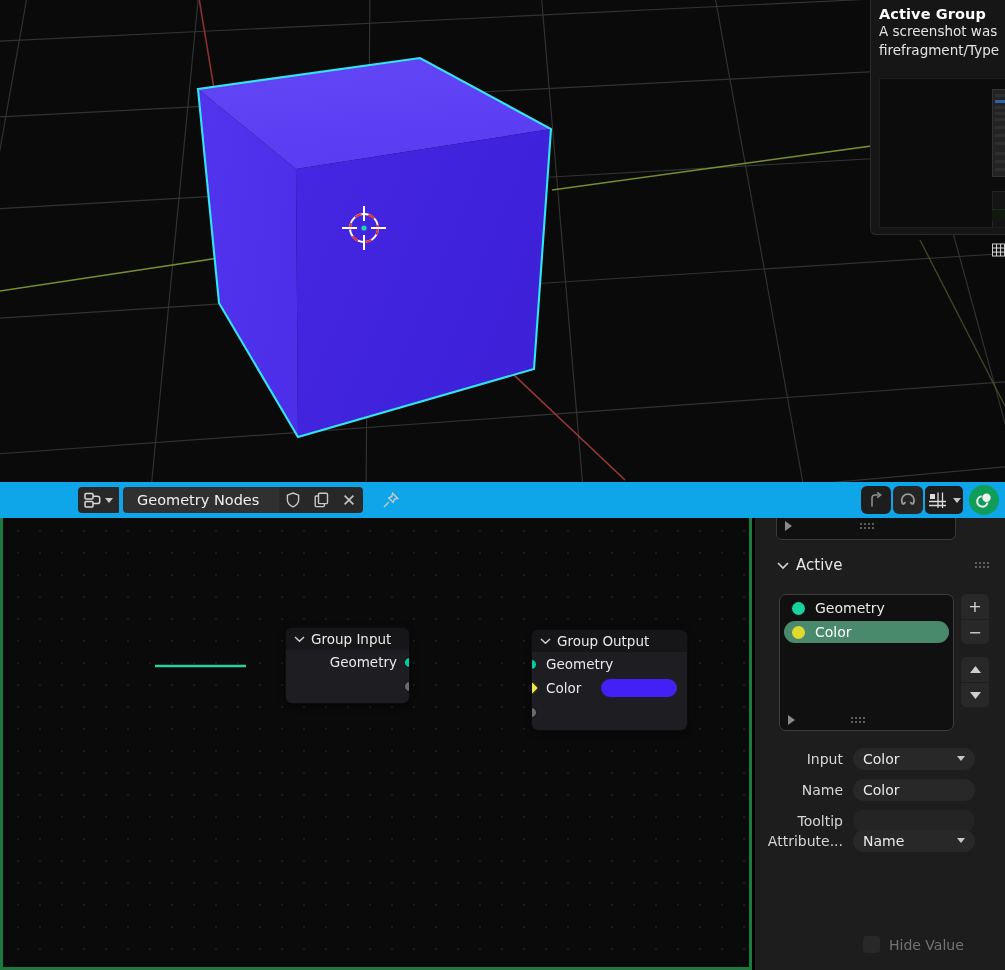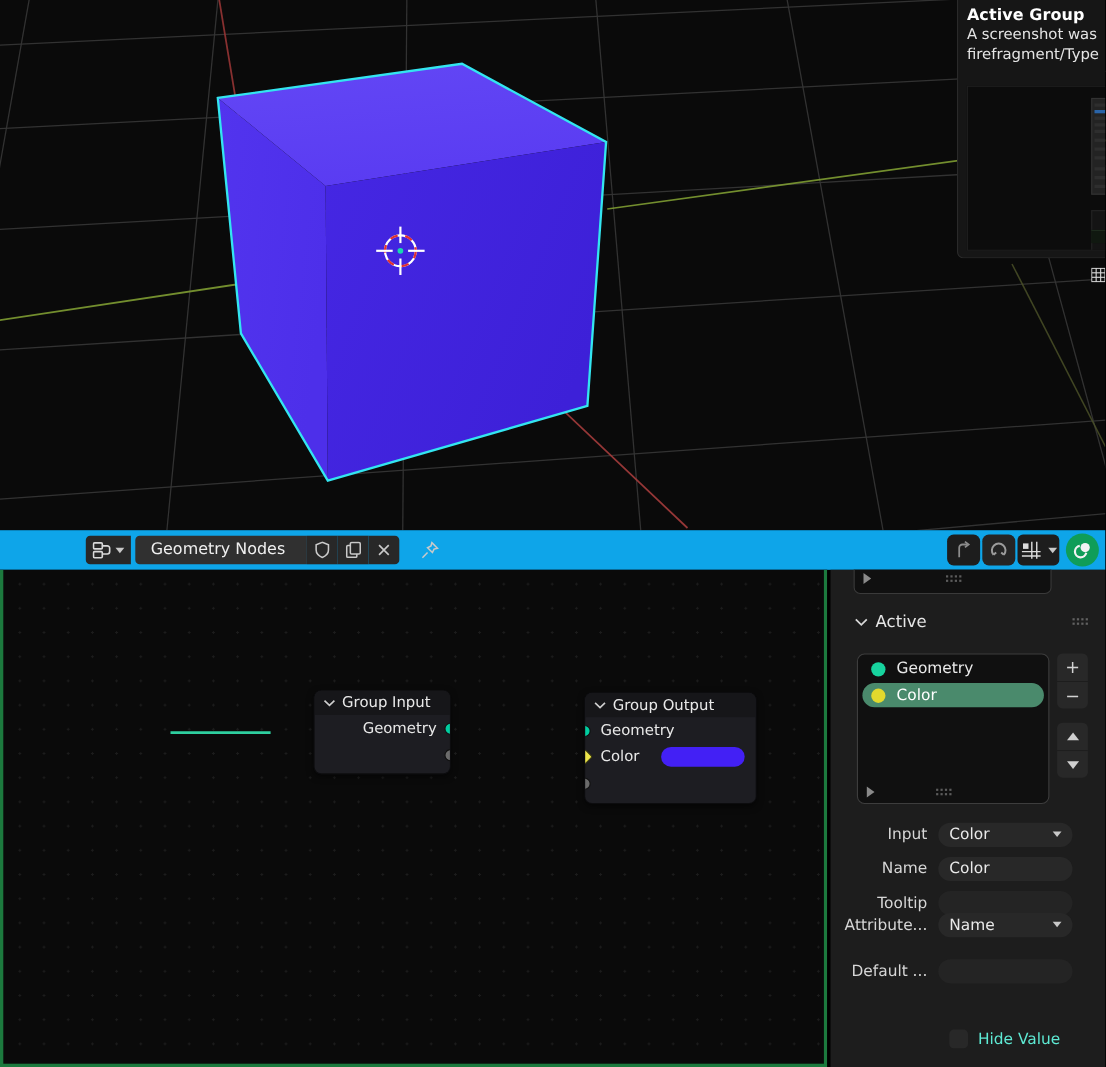--- a/index.html
+++ b/index.html
@@ -148,21 +148,21 @@
           border-top:5px solid #c8c8c8; }
   .swatch-split { width:122px; height:22px; border-radius:11px; overflow:hidden; display:flex; }
   .swatch-solid { width:50%; height:100%; }
   .swatch-alpha { width:50%; height:100%;
     background-image:
       linear-gradient(45deg,#6e6e6e 25%, transparent 25%, transparent 75%, #6e6e6e 75%),
       linear-gradient(45deg,#6e6e6e 25%, #a9a9a9 25%, #a9a9a9 75%, #6e6e6e 75%);
     background-size:12px 12px; background-position:0 0, 6px 6px; }
   .cbrow { position:absolute; left:0; width:250px; height:25px; display:flex; align-items:center; }
   .cbox { width:17px; height:17px; background:#282828; border-radius:4px; margin-left:108px; cursor:pointer;}
-  .cblabel { color:#5eead4; font-size:14px; margin-left:9px; }
+  .cblabel { color:#737373; font-size:14px; margin-left:9px; }
 </style>
 </head>
 <body>
 
 <div id="app">
 
   <div id="viewport">
     <svg class="vp-grid" width="1005" height="482">
       <defs>
         <linearGradient id="topface" x1="0" y1="0" x2="0.3" y2="1">
@@ -474,26 +474,20 @@
     </div>
 
     <div class="prow" style="top:310px">
       <div class="plabel">Attribute...</div>
       <div class="pfield enum">
         <span>Name</span>
         <span class="chev"></span>
       </div>
     </div>
 
-    <div class="prow" style="top:352px">
-      <div class="plabel">Default ...</div>
-      <div class="pfield empty">
-        <span></span>
-      </div>
-    </div>
 
 
     <div class="cbrow" style="top:414px">
       <span class="cbox"></span>
       <span class="cblabel">Hide Value</span>
     </div>
   </div>
 </div>
 
 </body></html>

